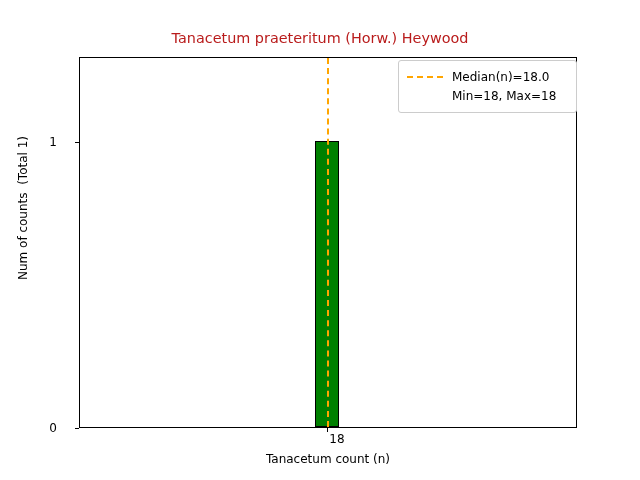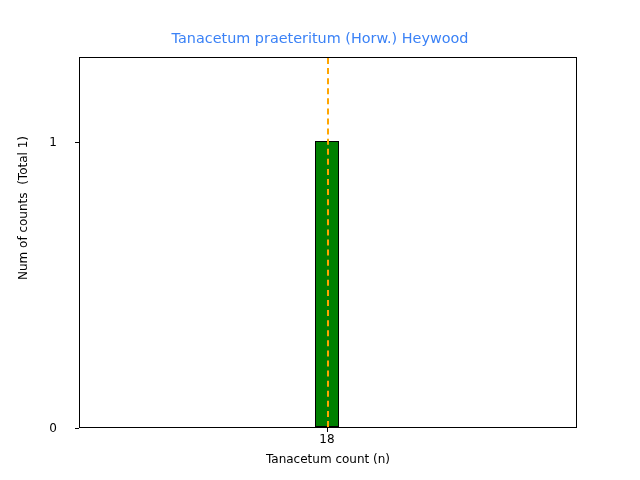--- a/index.html
+++ b/index.html
@@ -25,21 +25,21 @@
   }
 
   
   #chart-title {
     position: absolute;
     left: 0;
     top: 30px;
     width: 640px;
     text-align: center;
     font-size: 14.4px;
-    color: #3b82f6;
+    color: #b91c1c;
     white-space: nowrap;
   }
 
   
   #plot-area {
     position: absolute;
     left: 79px;
     top: 57px;
     width: 498px;
     height: 371px;
@@ -165,18 +165,28 @@
 
   <div class="ytick-label" style="top: 422px;">0</div>
   <div class="ytick-mark" style="top: 428px;"></div>
 
   <div id="plot-area">
     <div class="bar" style="left: 235px; width: 24px; bottom: 0; height: 286px; background: #008000;"></div>
     <div class="median-line" style="left: 247px;"></div>
   </div>
 
   <div class="xtick-mark" style="left: 327px;"></div>
-  <div class="xtick-label" style="left: 297px;">18</div>
+  <div class="xtick-label" style="left: 307px;">18</div>
 
   <div id="x-axis-label">Tanacetum count (n)</div>
 
+  <div id="legend">
+    <div class="legend-row">
+      <span class="legend-sample"></span>
+      <span class="legend-text">Median(n)=18.0</span>
+    </div>
+    <div class="legend-row">
+      <span class="legend-sample blank"></span>
+      <span class="legend-text">Min=18, Max=18</span>
+    </div>
+  </div>
 
 </div>
 
 </body></html>

